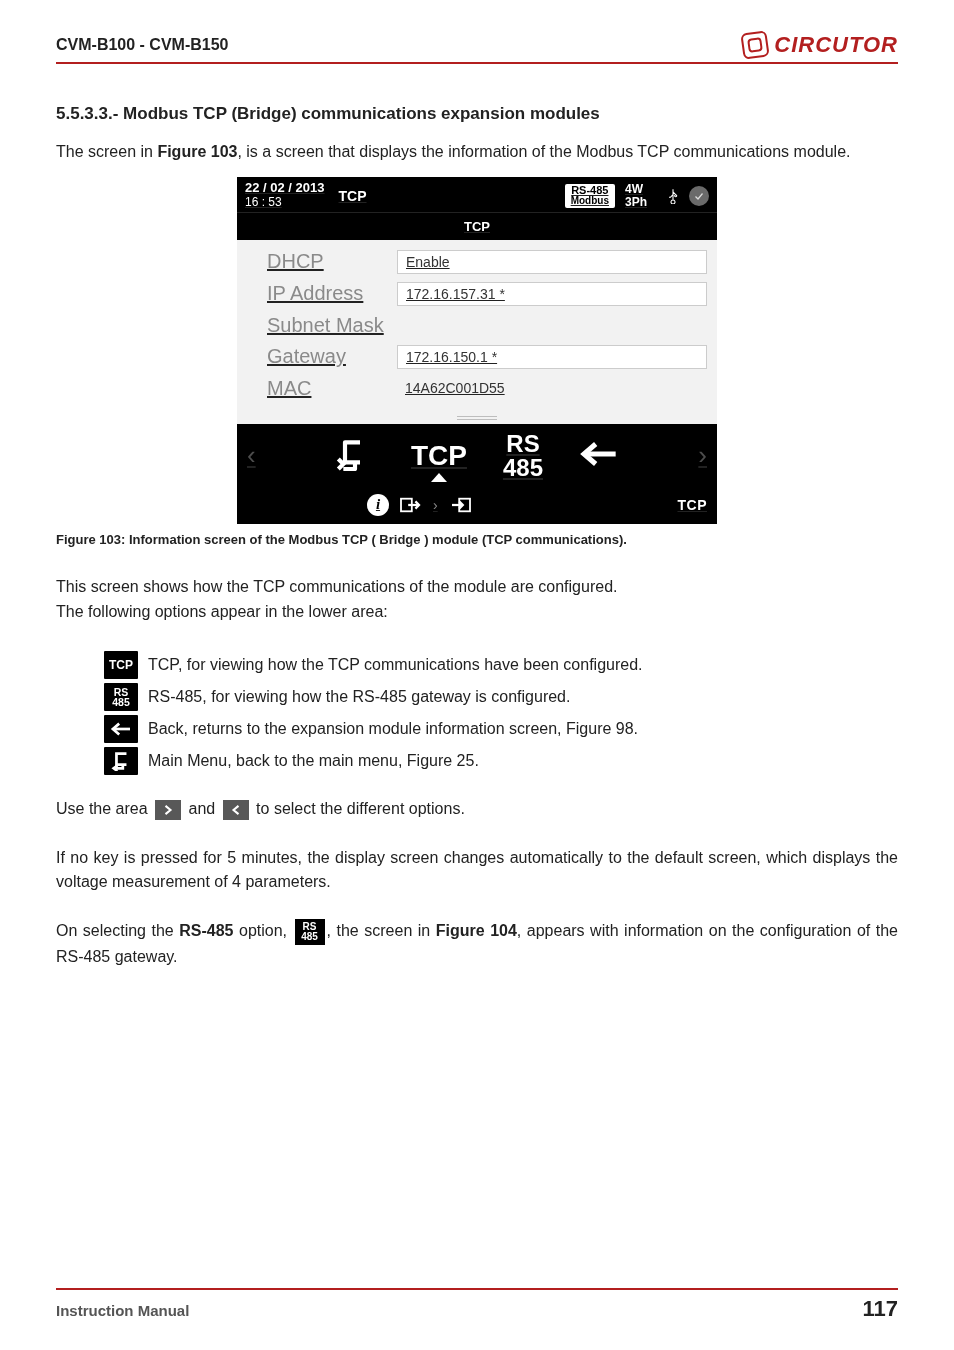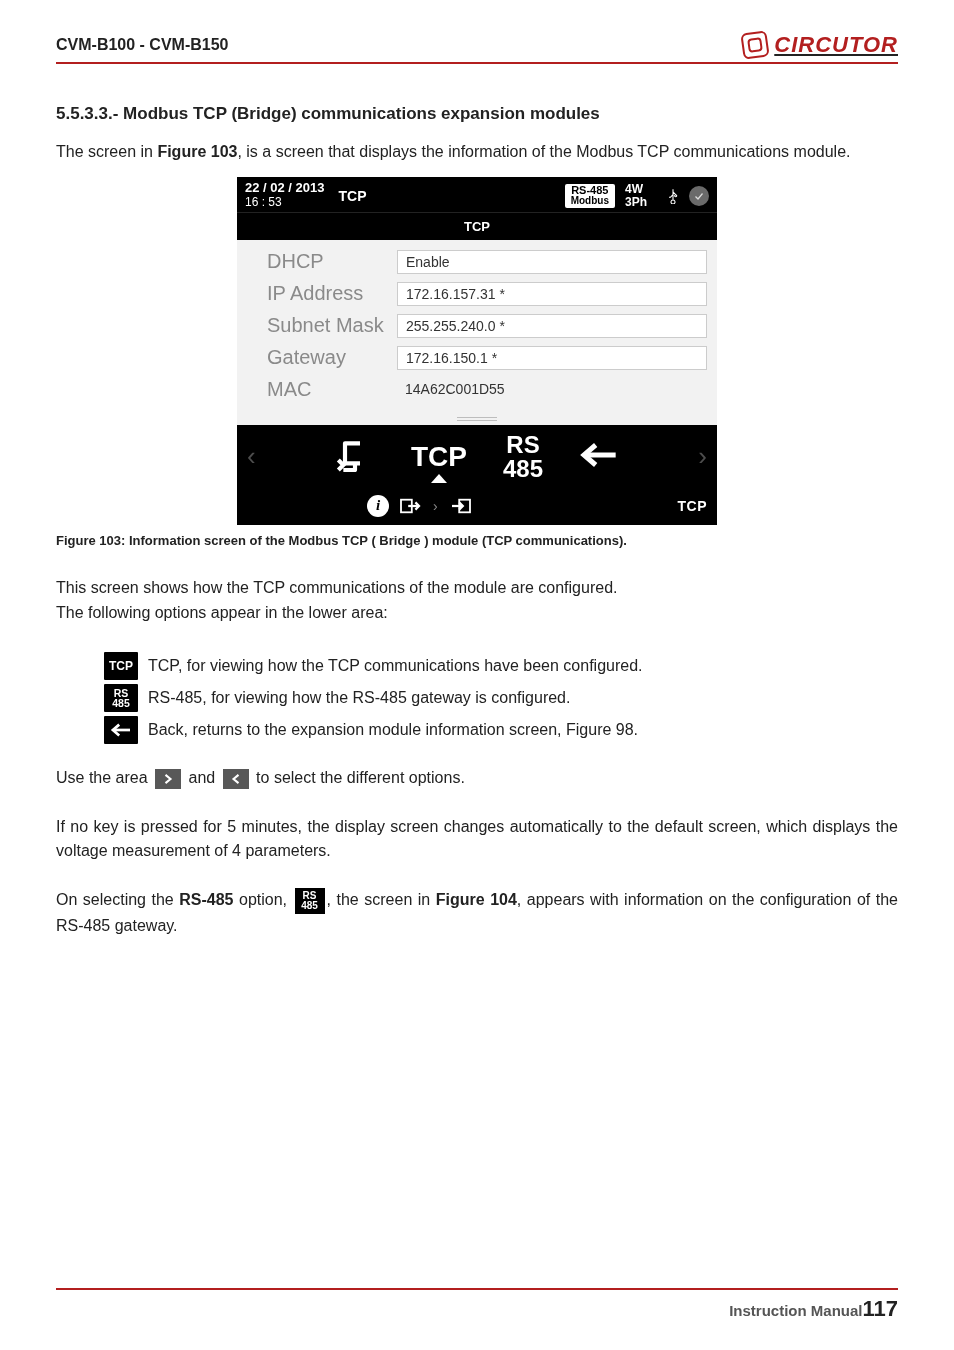--- a/index.html
+++ b/index.html
@@ -21,21 +21,20 @@
     margin-bottom: 2px;
   }
   .model-title {
     font-weight: bold;
     font-size: 16px;
     color: #222;
   }
   .brand {
     display: flex;
     gap: 6px;
-    text-decoration: underline;
   }
   .brand-logo {
     width: 26px; height: 26px;
     border: 2.5px solid #b31f1f;
     border-radius: 6px;
     position: relative;
     transform: rotate(-8deg);
   }
   .brand-logo::after{
     content:"";
@@ -72,20 +71,21 @@
   p.body .bold { font-weight: bold; }
 
   
   .device-wrap {
     width: 480px;
     margin: 6px auto 8px auto;
   }
   .device {
     width: 100%;
     background:#0f766e;
+    text-decoration:underline;
   }
   .dev-top {
     background:#000;
     color:#fff;
     font-size:12px;
     display:flex;
     align-items:center;
     padding:4px 8px 2px 8px;
     gap:10px;
   }
@@ -209,21 +209,21 @@
     width:30px;height:26px; background:#000; color:#fff; font-size:10px;font-weight:bold;
     line-height:1; vertical-align:middle; margin:0 2px;
   }
 
   
   .page-footer{
     position:absolute; left:56px; right:56px; bottom:28px;
   }
   .page-footer .rule{ height:2px; background:#b31f1f; margin-bottom:6px;}
   .page-footer .row{
-    display:flex; justify-content:flex-end; align-items:baseline;
+    display:flex; justify-content:space-between; align-items:baseline;
   }
   .page-footer .manual{ font-weight:bold; font-size:15px; color:#555;}
   .page-footer .pageno{ font-weight:bold; font-size:22px; color:#222;}
 </style>
 </head>
 <body>
 
 <div class="page">
   <div class="header-row">
     <div class="model-title">CVM-B100 - CVM-B150</div>
@@ -275,21 +275,20 @@
         <div class="dev-row">
           <div class="lbl">DHCP</div>
           <div class="val">Enable</div>
         </div>
         <div class="dev-row">
           <div class="lbl">IP Address</div>
           <div class="val">172.16.157.31 *</div>
         </div>
         <div class="dev-row">
           <div class="lbl">Subnet Mask</div>
-          <div class="val">255.255.240.0 *</div>
         </div>
         <div class="dev-row">
           <div class="lbl">Gateway</div>
           <div class="val">172.16.150.1 *</div>
         </div>
         <div class="dev-row">
           <div class="lbl">MAC</div>
           <div class="val plain">14A62C001D55</div>
         </div>
       </div>
@@ -367,20 +366,31 @@
     <div class="mini-icon arrow">
       <svg viewBox="0 0 24 20">
           <line x1="22" y1="10" x2="4" y2="10"></line>
           <polyline points="10,4 3,10 10,16"></polyline>
         </svg>
     </div>
     <span>
       <span>Back, returns to the expansion module information screen, </span><span class="bold">Figure 98</span><span>.</span>
     </span>
   </div>
+  <div class="icon-line">
+    <div class="mini-icon menu">
+      <svg viewBox="0 0 24 22">
+          <path d="M18 3 L7 3 L7 15 L18 15 M14 15 L14 19 L6 19"></path>
+          <polyline points="8,16 4,19 8,22"></polyline>
+        </svg>
+    </div>
+    <span>
+      <span>Main Menu, back to the main menu, </span><span class="bold">Figure 25</span><span>.</span>
+    </span>
+  </div>
 
   <div style="height:18px;"></div>
 
   <p class="body">
     <span>Use the area </span>
     <span class="inline-key">
         <svg viewBox="0 0 12 14">
           <polyline points="3,2 9,7 3,12"></polyline>
         </svg>
       </span>

